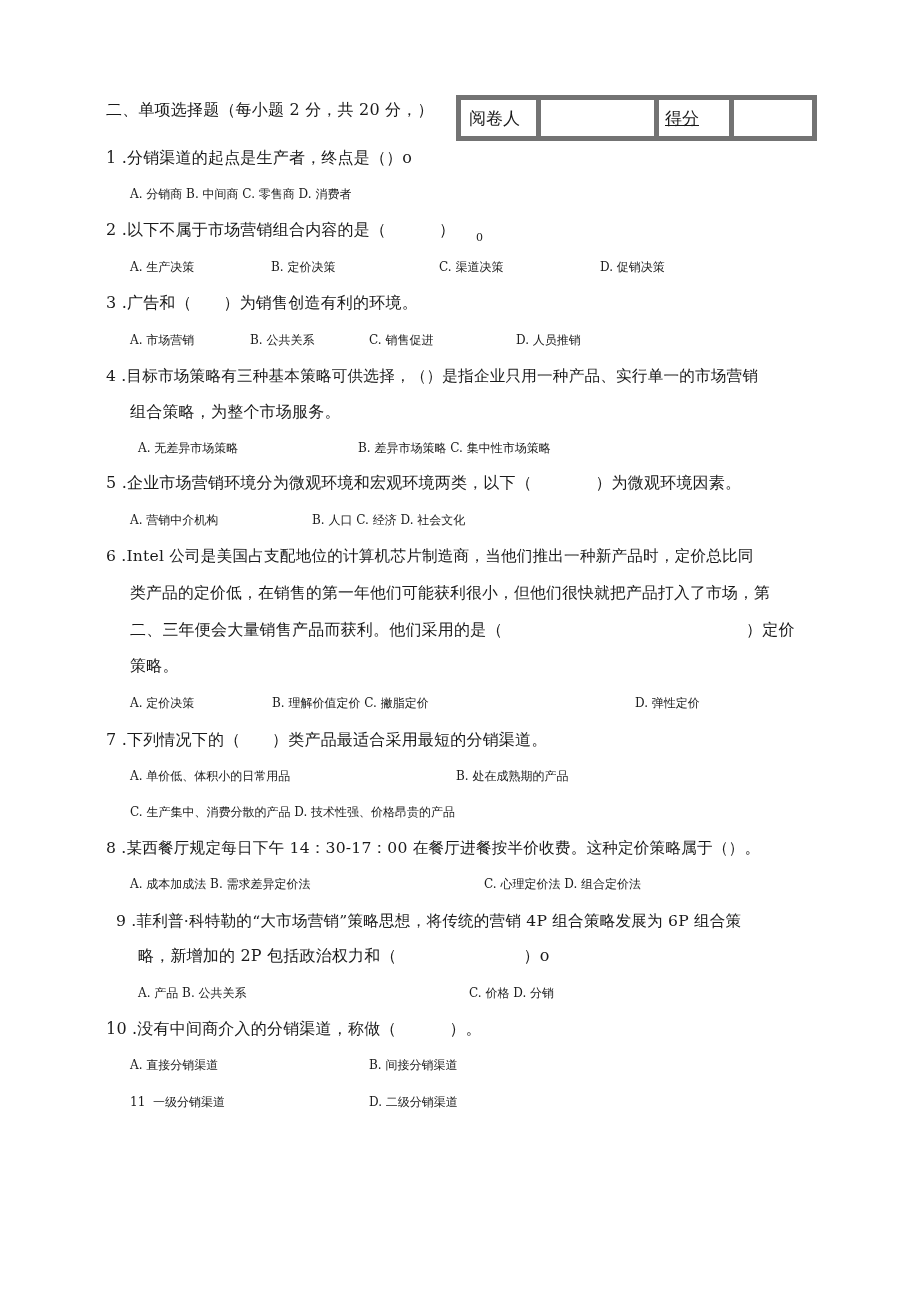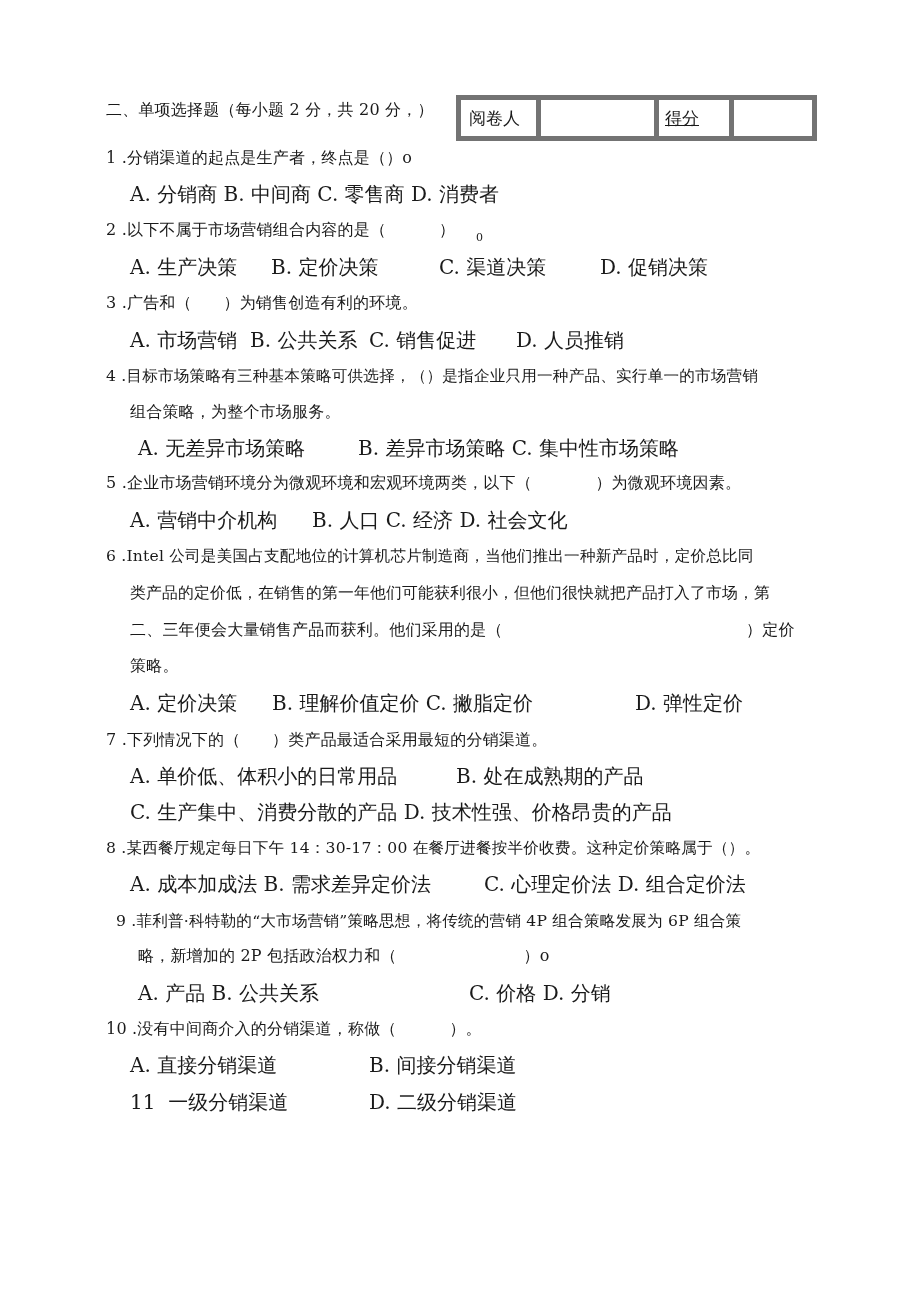--- a/index.html
+++ b/index.html
@@ -5,21 +5,21 @@
   html, body { margin: 0; padding: 0; background: #ffffff; }
   body {
     width: 920px; height: 1301px; position: relative; overflow: hidden;
     font-family: "DejaVu Serif", "Liberation Serif", serif;
     color: #1a1a1a;
   }
   .line {
     position: absolute; white-space: pre; font-size: 16px; line-height: 20px;
     letter-spacing: 0.2px;
   }
-  .opt { position: absolute; white-space: pre; font-size: 20px; line-height: 20px; }
+  .opt { position: absolute; white-space: pre; font-size: 12px; line-height: 20px; }
   .grader-table {
     position: absolute; left: 456px; top: 95px; width: 361px; height: 38px;
     border-collapse: collapse;
   }
   .grader-table td {
     border: 5px solid #737373; font-size: 17px; padding: 0 0 0 8px; height: 36px;
     font-family: "DejaVu Serif", "Liberation Serif", serif;
   }
   .sup { font-size: 11px; vertical-align: -4px; }
 </style>

